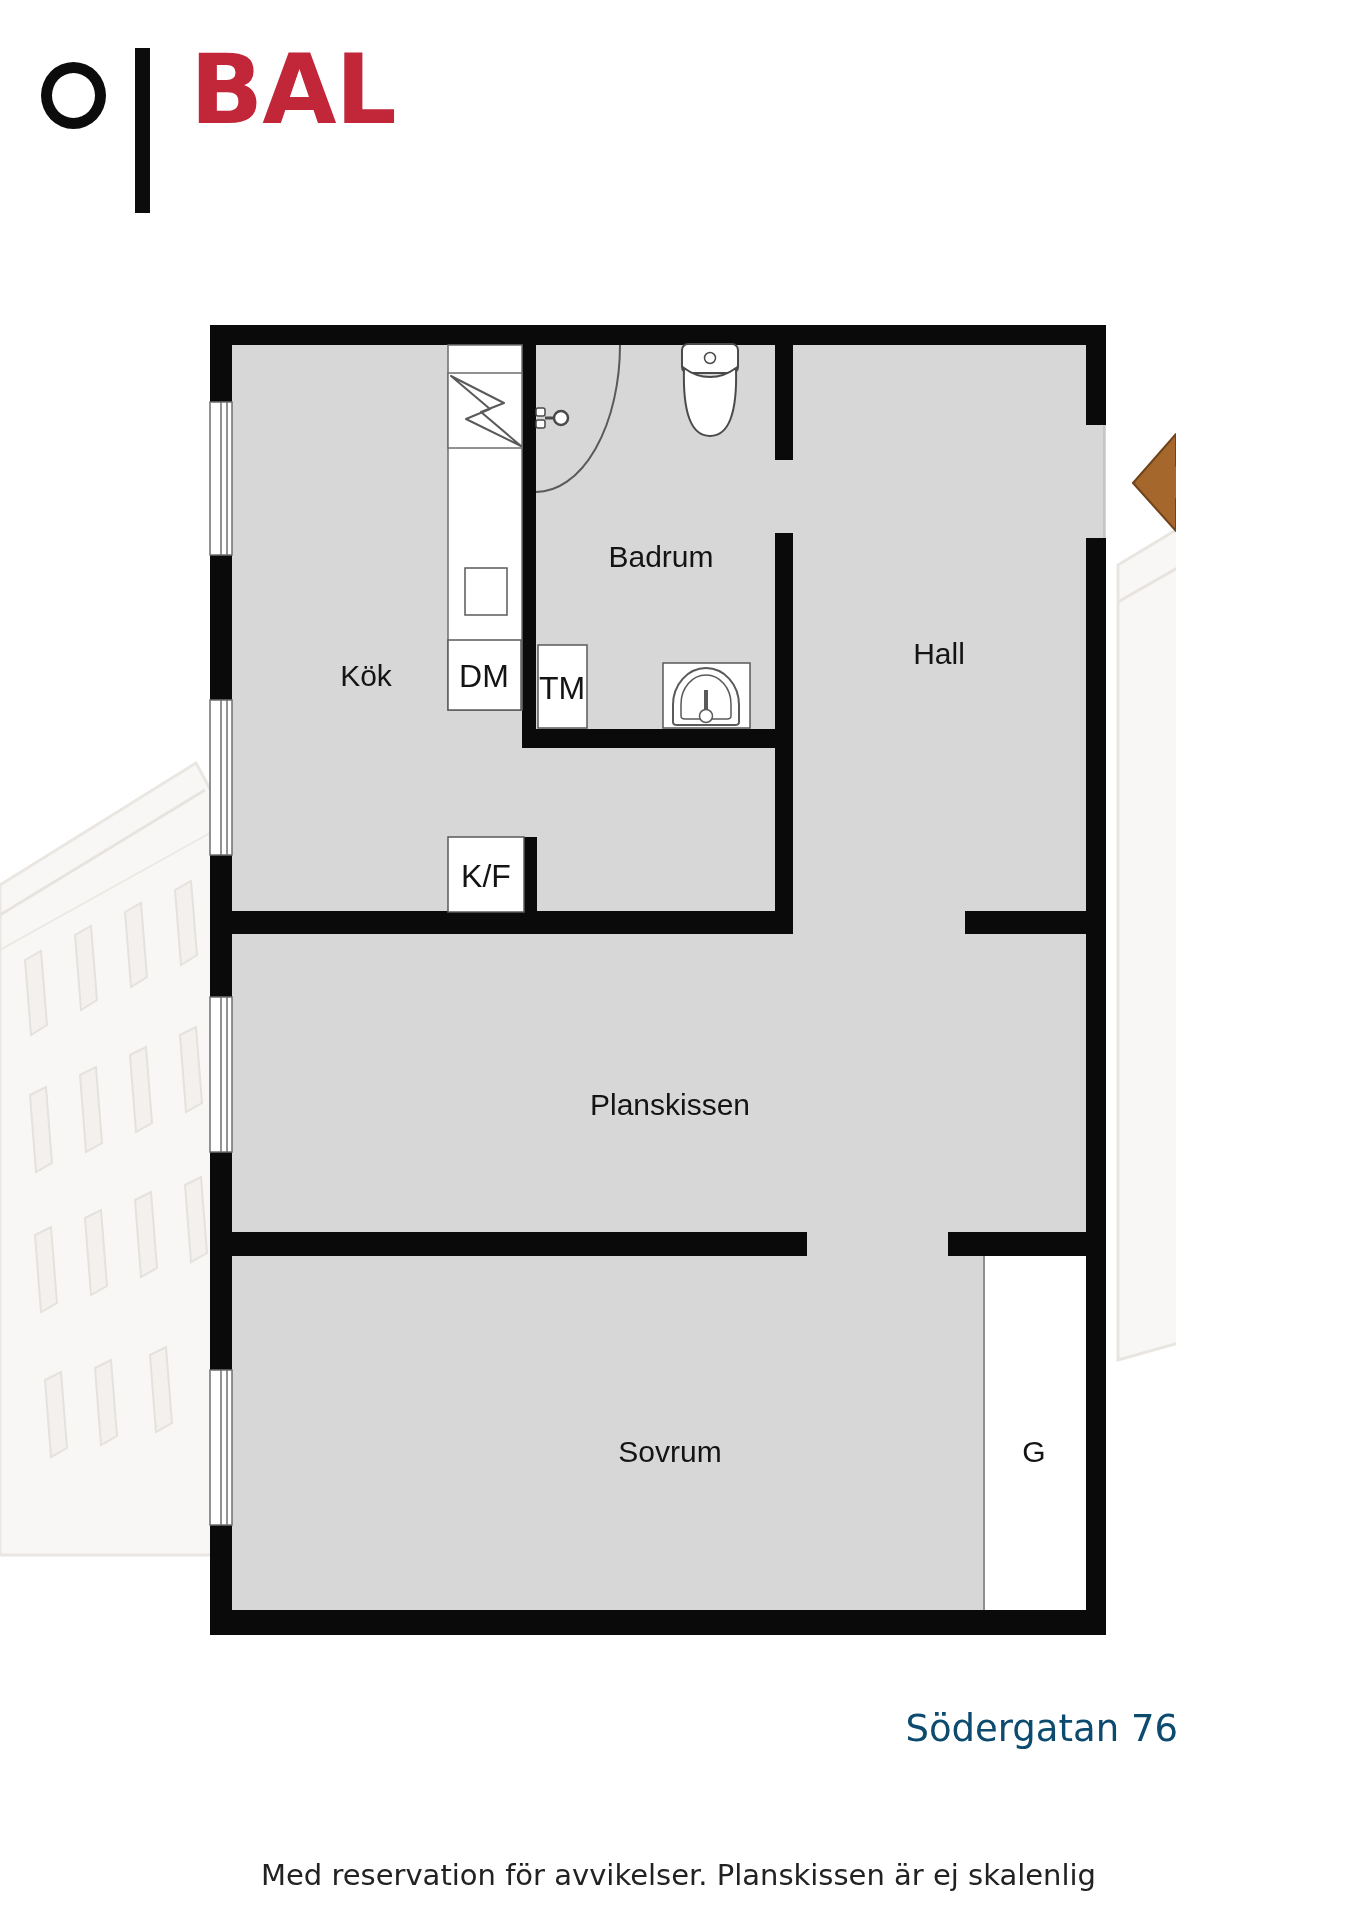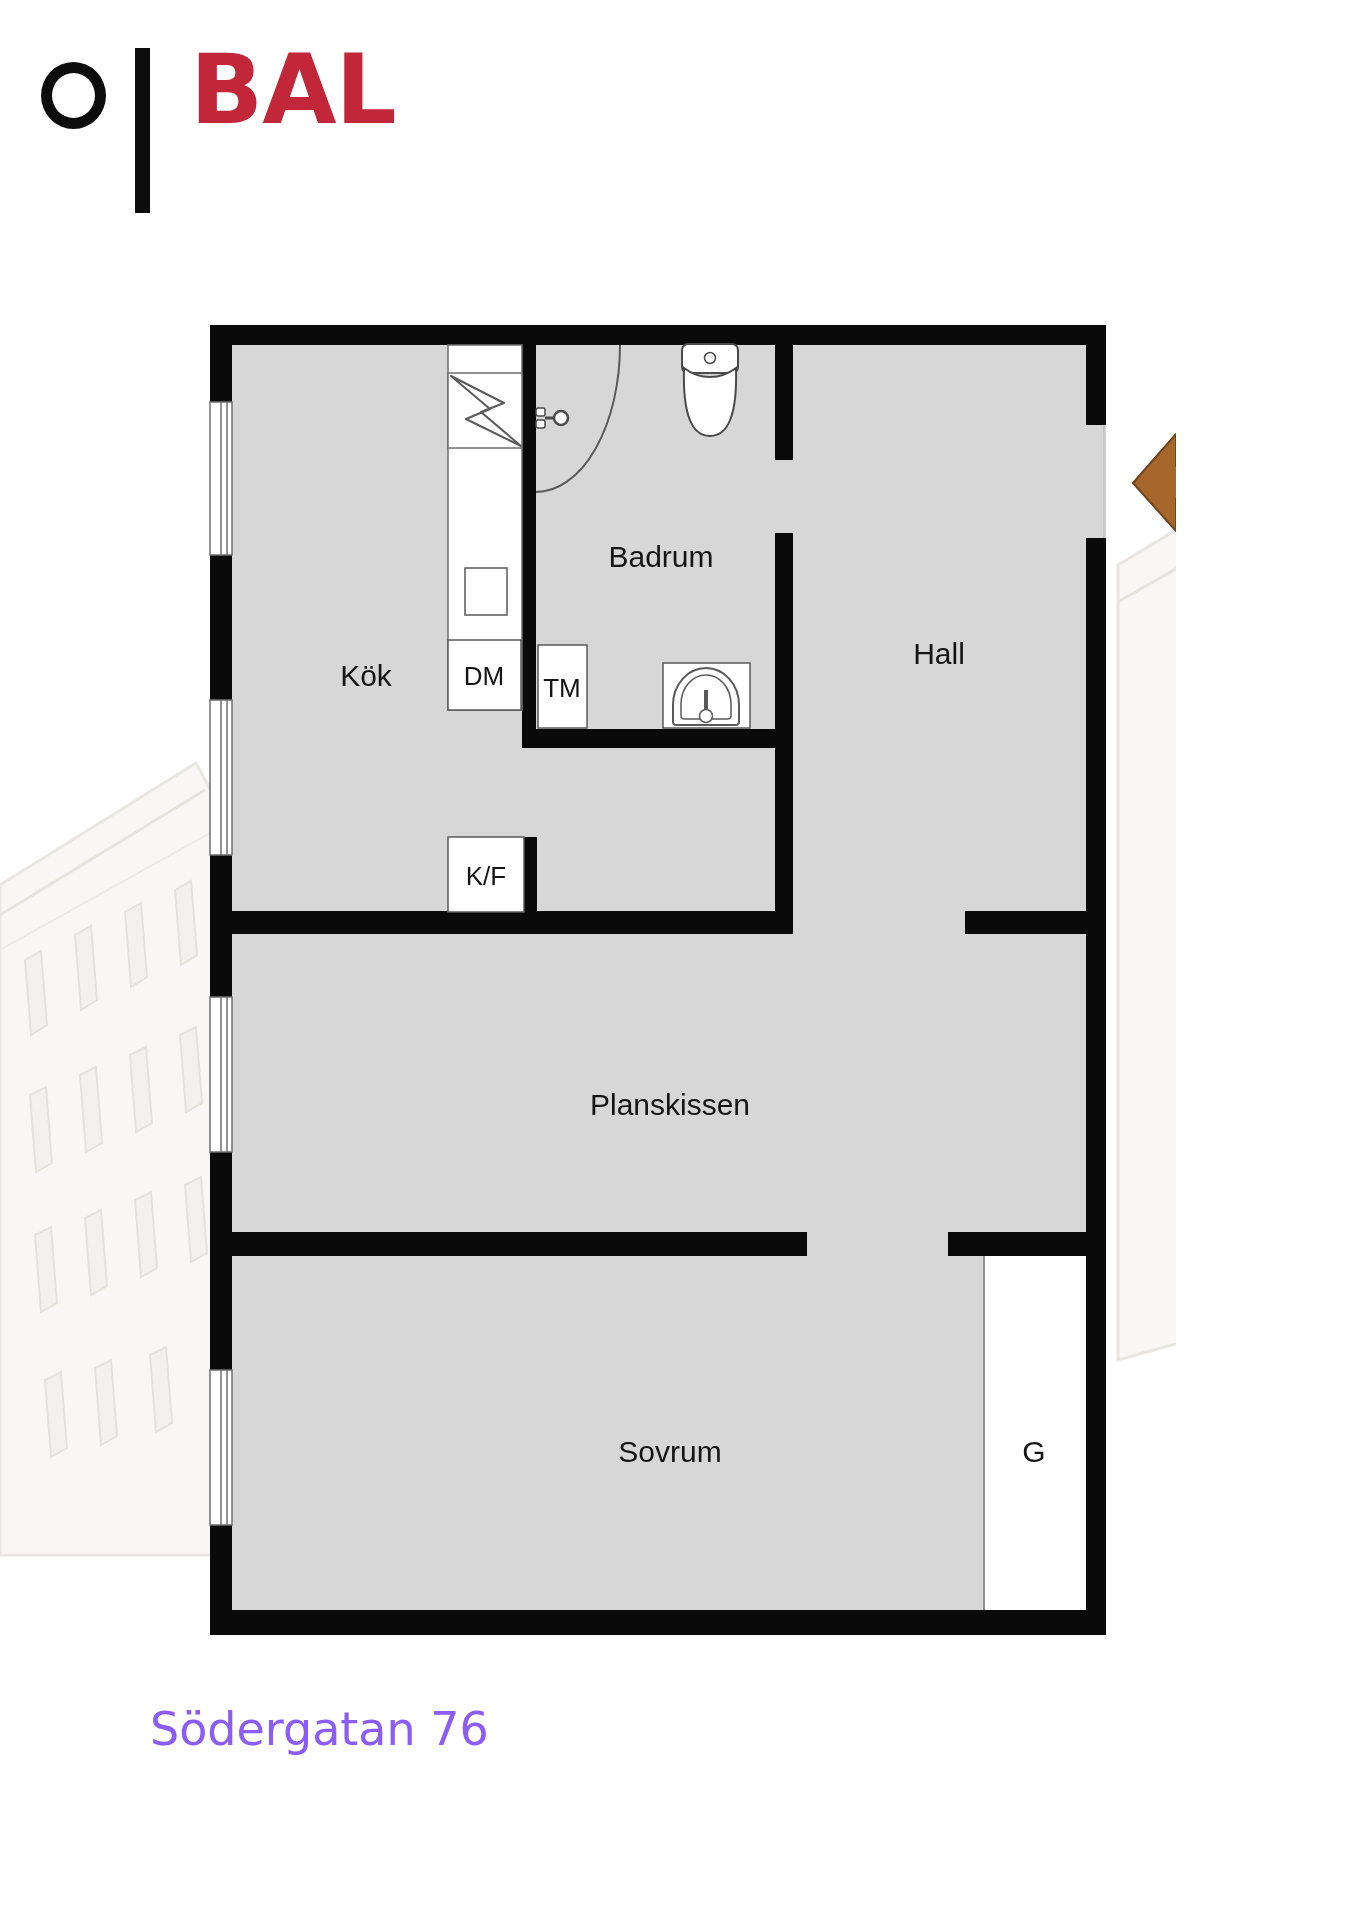--- a/index.html
+++ b/index.html
@@ -13,25 +13,25 @@
   .logo-bar{position:absolute;left:135px;top:48px;width:15px;height:165px;background:#0c0c0c;}
   .logo-text{position:absolute;left:190px;top:44px;font-family:"DejaVu Sans",sans-serif;
              font-weight:bold;font-size:96px;line-height:93px;letter-spacing:-1px;color:#c22639;}
 
   
   .plan-svg{position:absolute;left:0;top:0;width:1357px;height:1920px;}
 
   
   .lbl{position:absolute;transform:translate(-50%,-50%);color:#141414;white-space:nowrap;}
   .room-lbl{font-size:30px;margin-top:10px;}
-  .fix-lbl{font-size:26px;}
-
-  
-  .address{position:absolute;left:150px;top:1706px;width:1028px;text-align:left;
-           font-family:"DejaVu Sans",sans-serif;font-size:46px;line-height:46px;color:#8b5cf6;}
+  .fix-lbl{font-size:32px;}
+
+  
+  .address{position:absolute;left:150px;top:1706px;width:1028px;text-align:right;
+           font-family:"DejaVu Sans",sans-serif;font-size:37px;line-height:46px;color:#0c4a6e;}
   .disclaimer{position:absolute;left:0;top:1858px;width:1357px;text-align:center;
            font-family:"DejaVu Sans",sans-serif;font-size:29px;color:#222222;}
 </style>
 </head>
 <body>
 
 <div class="page">
 
   <div class="logo">
     <div class="logo-ring"></div>
@@ -198,14 +198,15 @@
   <span class="lbl room-lbl" style="left:670px;top:1442px">Sovrum</span>
 
   <span class="lbl fix-lbl" style="left:484px;top:676px">DM</span>
   <span class="lbl fix-lbl" style="left:562px;top:688px">TM</span>
   <span class="lbl fix-lbl" style="left:486px;top:876px">K/F</span>
   <span class="lbl room-lbl" style="left:1034px;top:1442px">G</span>
 
   <div class="address">
     <div>Södergatan 76</div>
   </div>
+  <div class="disclaimer">Med reservation för avvikelser. Planskissen är ej skalenlig</div>
 
 </div>
 
 </body></html>

